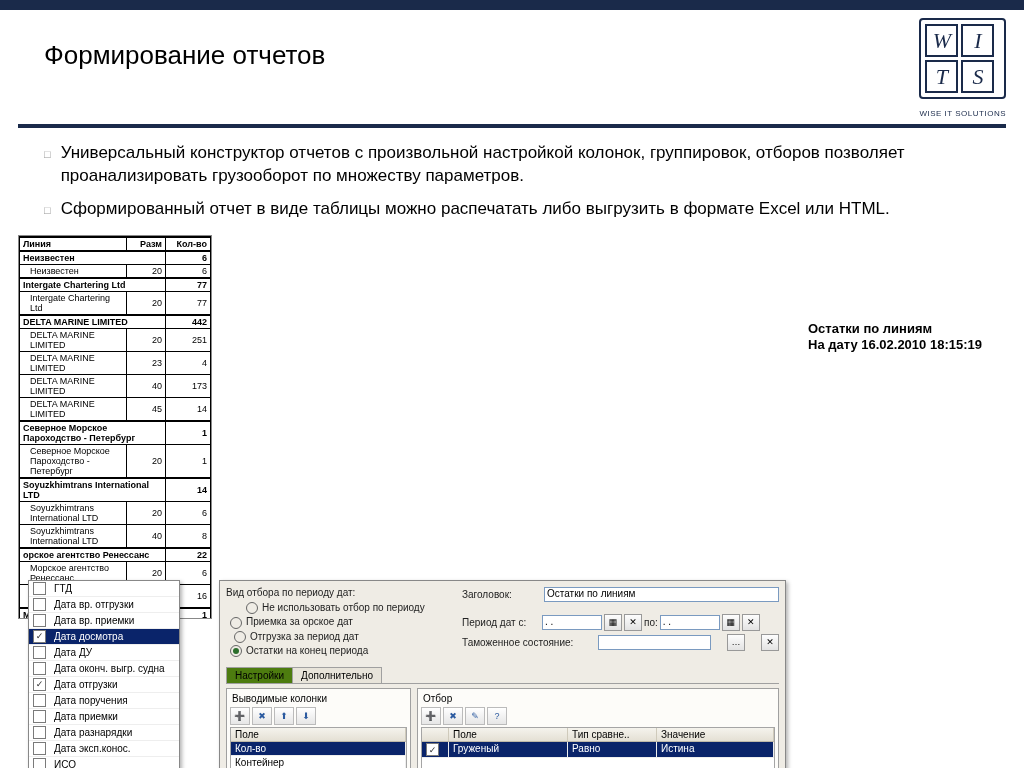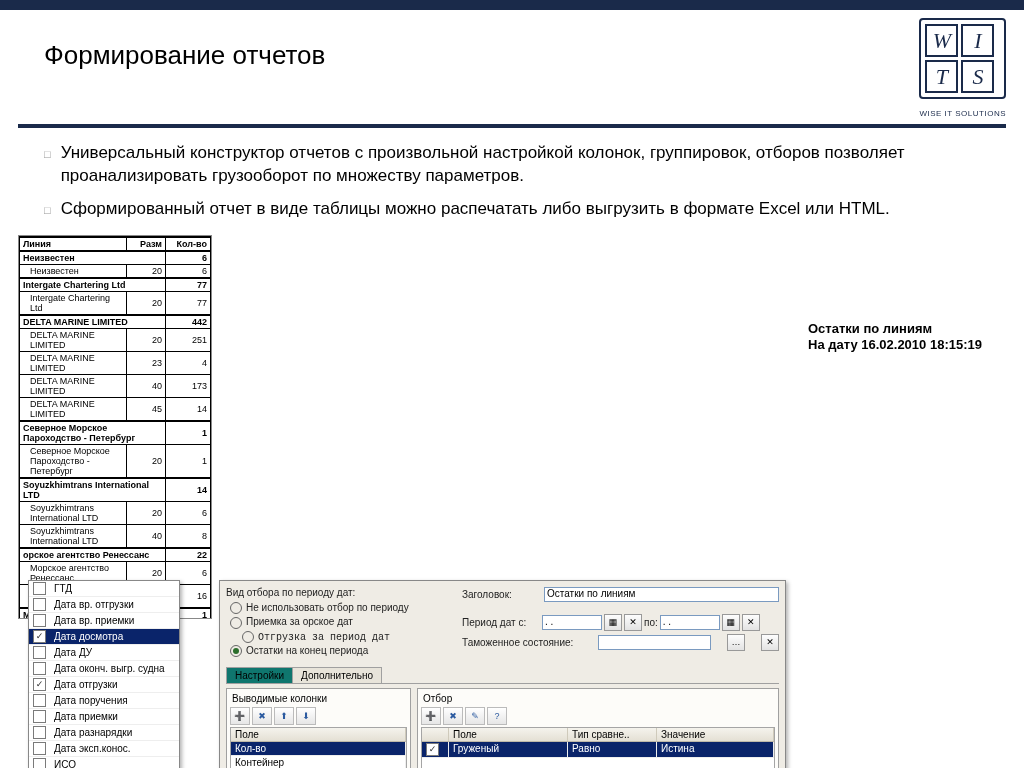--- a/index.html
+++ b/index.html
@@ -28,21 +28,21 @@
 .grp{padding:2px 4px}
 .radio{width:10px;height:10px;border:1px solid #666;border-radius:50%;display:inline-block;vertical-align:middle;margin-right:4px;position:relative}
 .radio.on::after{content:"";position:absolute;inset:2px;background:#2b6e2b;border-radius:50%}
 .hdr-row{display:flex;gap:16px;margin-bottom:4px}
 .col1{width:220px}
 .col2{flex:1}
 .inp{border:1px solid #7a9ac0;background:#fff;height:15px;display:inline-block;font-size:10px;padding:0 2px;box-sizing:border-box}
 .mini-btn{display:inline-flex;align-items:center;justify-content:center;width:16px;height:15px;border:1px solid #999;background:linear-gradient(#fdfdfd,#e3e3e3);font-size:9px;vertical-align:top}
 .tabbar{display:flex;border-bottom:1px solid #a0a0a0;margin-top:6px}
 .tab{padding:2px 8px;border:1px solid #a0a0a0;border-bottom:none;background:#e8e4da;font-size:10px;margin-right:-1px}
-.tab.active{background:#0f766e}
+.tab.active{background:#4d7c0f}
 .subpanel{border:1px solid #a0a0a0;background:#fdfcf9;padding:3px;margin-bottom:4px}
 .subhead{font-size:10px;padding:1px 2px}
 .toolbar{display:flex;gap:2px;padding:2px 0}
 .tb-btn{width:18px;height:16px;border:1px solid #bbb;background:linear-gradient(#fff,#e6e6e6);display:inline-flex;align-items:center;justify-content:center;font-size:9px;color:#2b5aa0}
 .grid{border:1px solid #a5a5a5;background:#fff;font-size:10px}
 .grid .gh{display:flex;background:linear-gradient(#f5f3ed,#e4e0d4);border-bottom:1px solid #bfb9a9}
 .grid .gh>div{padding:1px 4px;border-right:1px solid #cfcabb}
 .grid .gr{display:flex;border-bottom:1px solid #eee}
 .grid .gr>div{padding:1px 4px;border-right:1px solid #eee;white-space:nowrap;overflow:hidden}
 .grid .gr.sel{background:#0a246a;color:#fff}
@@ -143,23 +143,23 @@
         <span class="chk"></span>
         <span>Кл.опасн.</span>
       </div>
     </div>
 
   <div class="panel settings">
     <div class="hdr-row">
       <div class="col1">
         <div class="lbl">Вид отбора по периоду дат:</div>
         <div class="grp" id="radios">
-            <div style="margin: 2px 0px;"><span class="radio"></span><span class="lbl">Не использовать отбор по периоду</span></div>
+            <div style="margin: 2px 16px;"><span class="radio"></span><span class="lbl">Не использовать отбор по периоду</span></div>
             <div style="margin: 2px 0px;"><span class="radio"></span><span class="lbl">Приемка за орское дат</span></div>
-            <div style="margin: 2px 12px; font-family: Liberation Mono, monospace;"><span class="radio"></span><span class="lbl">Отгрузка за период дат</span></div>
+            <div style="margin: 2px 4px;"><span class="radio"></span><span class="lbl">Отгрузка за период дат</span></div>
             <div style="margin: 2px 0px;"><span class="radio on"></span><span class="lbl">Остатки на конец периода</span></div>
           </div>
       </div>
       <div class="col2">
         <div style="display:flex;gap:4px;margin-bottom:12px;align-items:center">
           <span class="lbl" style="width:78px">Заголовок:</span>
           <span class="inp" style="flex:1">Остатки по линиям</span>
         </div>
         <div style="display:flex;gap:2px;margin-bottom:3px;align-items:center">
           <span class="lbl" style="width:78px">Период дат с:</span>

